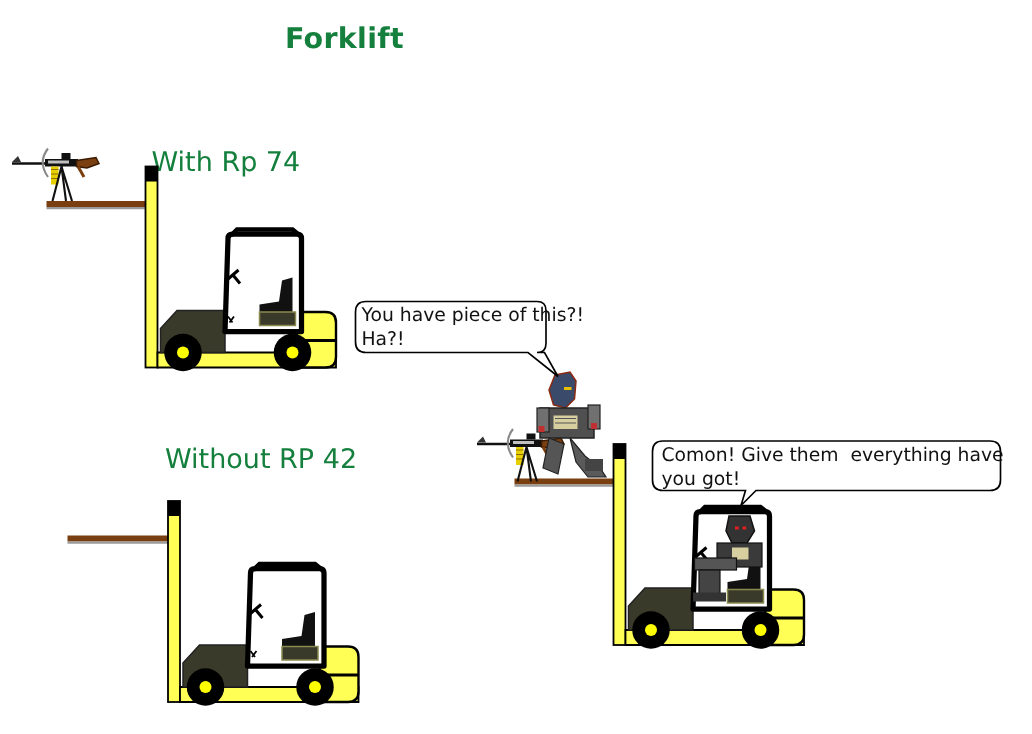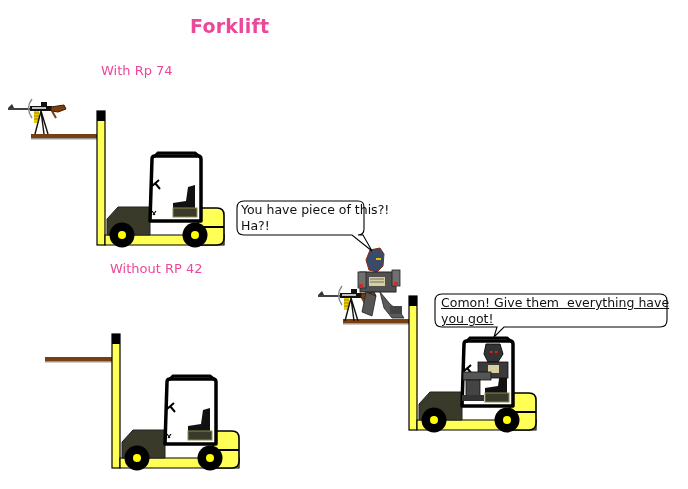--- a/index.html
+++ b/index.html
@@ -1,27 +1,27 @@
 <!DOCTYPE html>
 <html><head>
 <meta charset="utf-8">
 <style>
   html, body { margin: 0; padding: 0; background: #ffffff; }
   body { width: 688px; height: 489px; position: relative; overflow: hidden;
          font-family: "DejaVu Sans", "Liberation Sans", sans-serif; }
-  .label { position: absolute; color: #ec4899; white-space: nowrap; }
+  .label { position: absolute; color: #15803d; white-space: nowrap; }
   .title { left: 190px; top: 15px; font-size: 19px; font-weight: bold; letter-spacing: 0.2px; }
-  .caption { font-size: 13px; }
+  .caption { font-size: 18px; margin-top: 35px; }
   .cap-with { left: 101px; top: 63px; }
   .cap-without { left: 110px; top: 261px; }
   svg.scene { position: absolute; left: 0; top: 0; }
   .bubble { position: absolute; font-size: 12.5px; line-height: 16px; color: #111;
             white-space: nowrap; }
   .bubble-1 { left: 241px; top: 202px; }
-  .bubble-2 { left: 441px; top: 295px; text-decoration: underline; }
+  .bubble-2 { left: 441px; top: 295px; }
 </style>
 </head>
 <body>
 
 <div class="label title">Forklift</div>
 <div class="label caption cap-with">With Rp 74</div>
 <div class="label caption cap-without">Without RP 42</div>
 
 <svg class="scene" width="688" height="489" viewBox="0 0 688 489" xmlns="http://www.w3.org/2000/svg">
   <defs>

